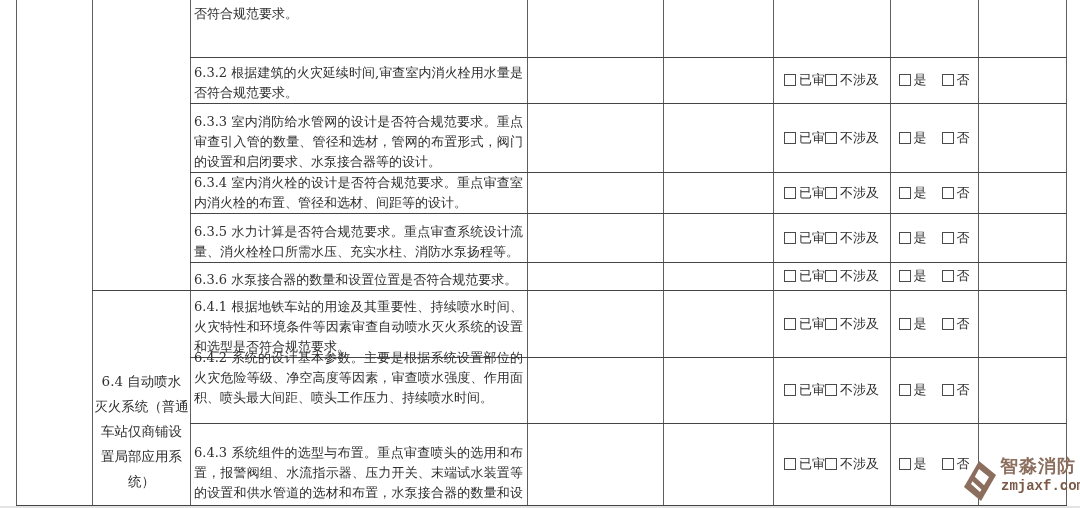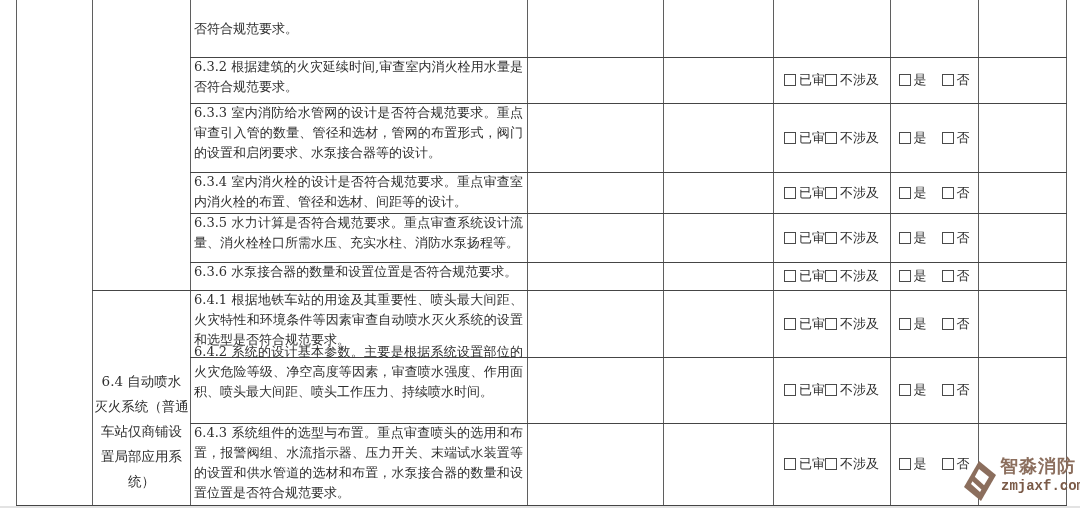--- a/index.html
+++ b/index.html
@@ -11,25 +11,25 @@
   }
   html,body{margin:0;padding:0;background:#fff;}
   .canvas{
     position:relative;width:1080px;height:508px;background:#ffffff;overflow:hidden;
     font-family:"DejaVu Serif","Liberation Serif",serif;color:var(--text);
   }
   .v{position:absolute;top:0;width:1px;height:505px;background:var(--grid-v);}
   .h{position:absolute;height:1px;background:var(--grid-h);}
   .tcell{
     position:absolute;left:191px;width:335px;box-sizing:border-box;padding:0 3px;
-    display:flex;align-items:flex-start;font-size:13px;line-height:20px;
+    display:flex;align-items:flex-end;font-size:13px;line-height:20px;
     text-align:justify;color:var(--text);
   }
   .tcell > span{width:100%;display:block;}
-  .tcell.topalign{align-items:flex-start;padding-top:19px;}
+  .tcell.topalign{align-items:flex-start;padding-top:4px;}
   .rcell{
     position:absolute;left:774px;width:115px;display:flex;align-items:center;
     justify-content:center;font-size:13px;color:var(--text);
   }
   .ycell{
     position:absolute;left:891px;width:86px;display:flex;align-items:center;
     justify-content:center;gap:15px;font-size:13px;color:var(--text);
   }
   .opt{white-space:nowrap;display:inline-flex;align-items:center;cursor:default;}
   .box{
@@ -202,21 +202,21 @@
         <span class="box"></span>
         <span>是</span>
       </span>
     <span class="opt">
         <span class="box"></span>
         <span>否</span>
       </span>
   </div>
 
   <div class="tcell" style="top:290px;height:67px">
-    <span>6.4.1 根据地铁车站的用途及其重要性、喷头最大间距、火灾特性和环境条件等因素审查自动喷水灭火系统的设置和选型是否符合规范要求。</span>
+    <span>6.4.1 根据地铁车站的用途及其重要性、持续喷水时间、火灾特性和环境条件等因素审查自动喷水灭火系统的设置和选型是否符合规范要求。</span>
   </div>
   <div class="rcell" style="top:290px;height:67px">
     <span class="opt">
         <span class="box"></span>
         <span>已审</span>
       </span>
     <span class="opt">
         <span class="box"></span>
         <span>不涉及</span>
       </span>

